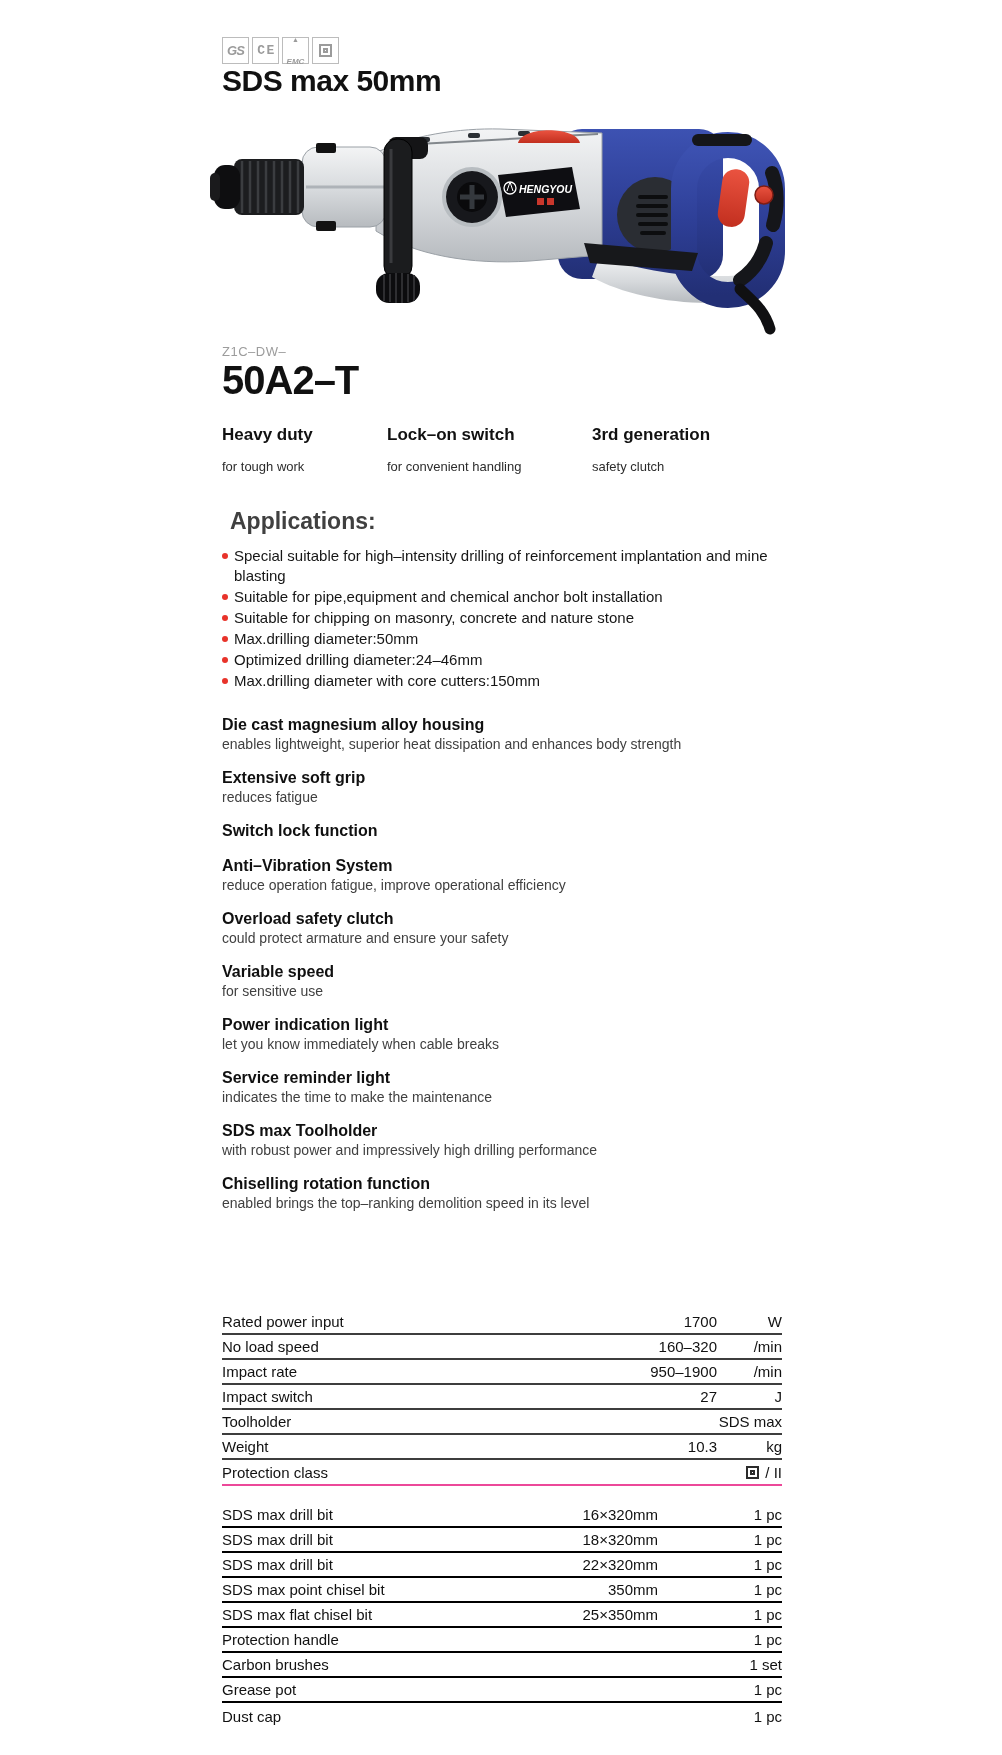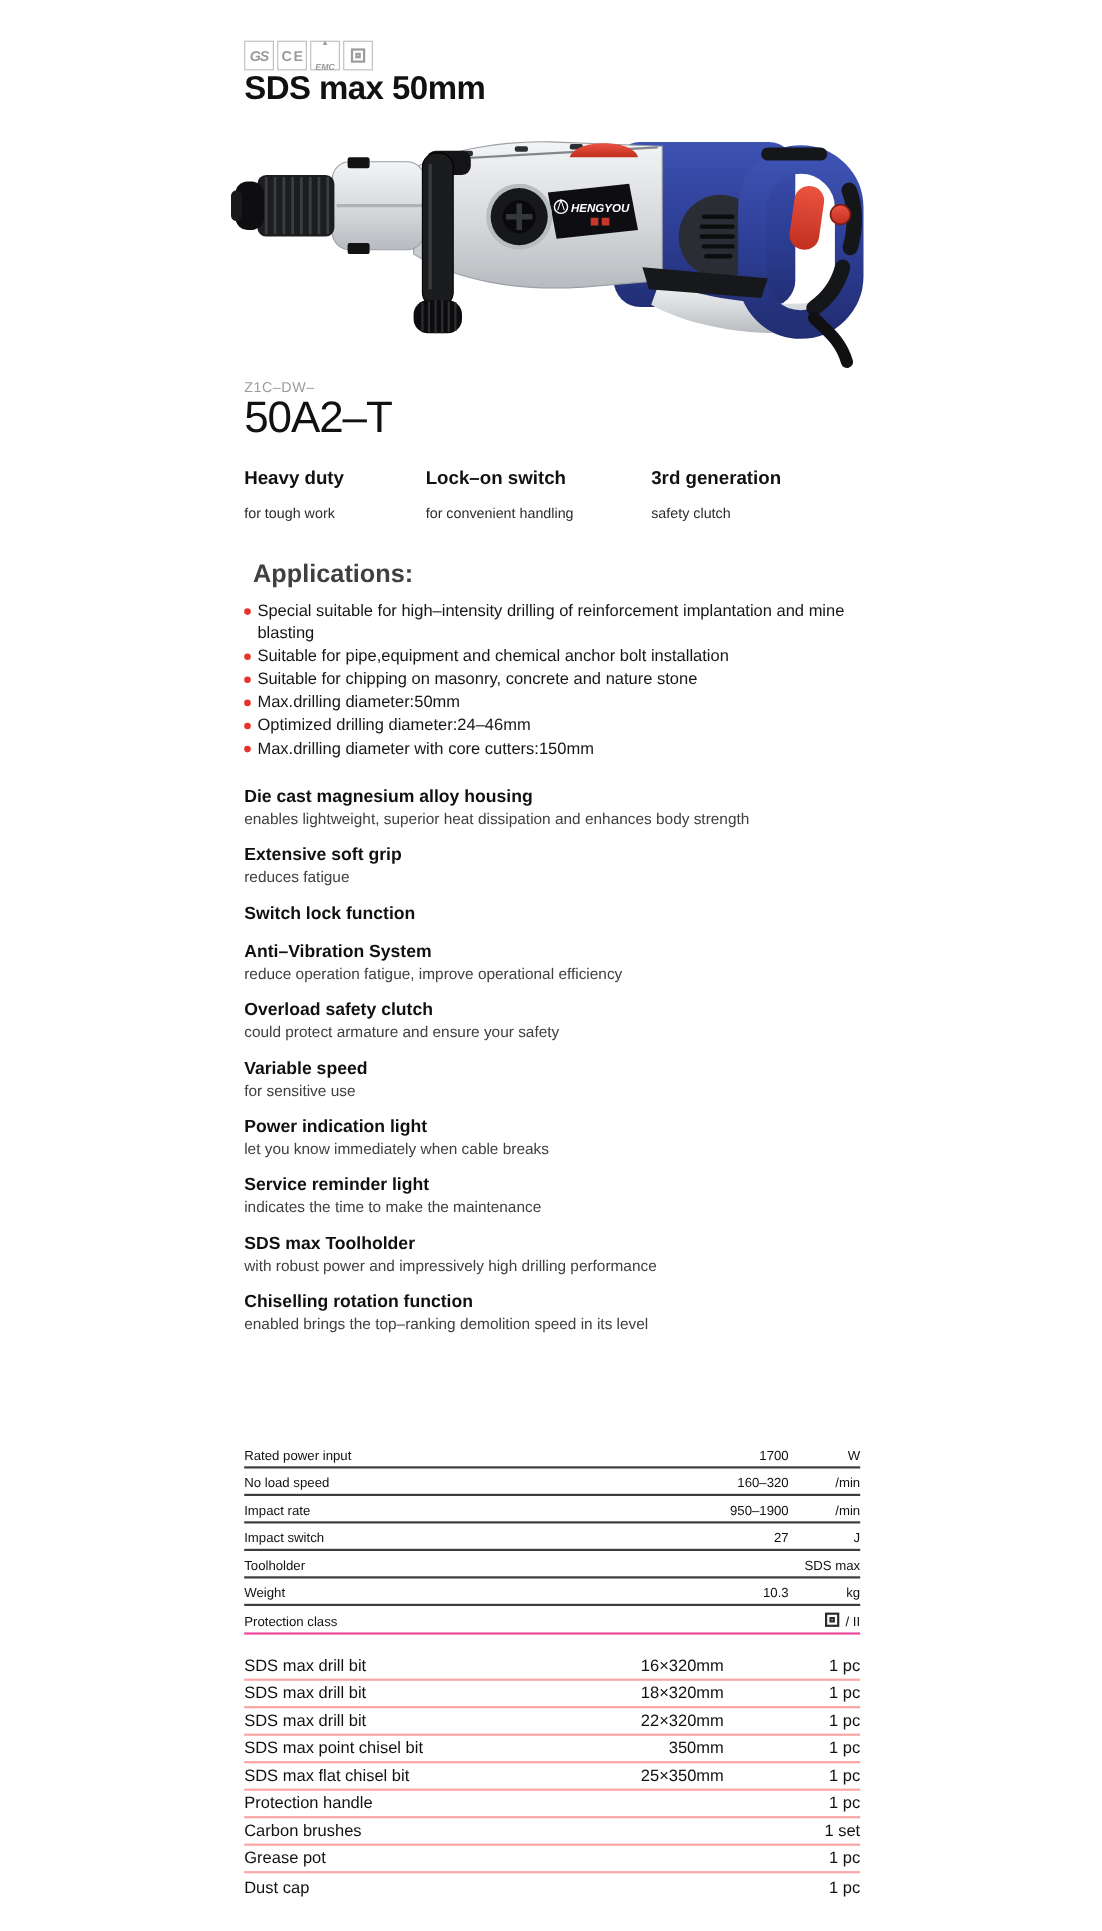--- a/index.html
+++ b/index.html
@@ -11,34 +11,34 @@
   .abs { position:absolute; }
 
   
   .certs { left:222px; top:37px; display:flex; gap:3px; }
   .cert {
     width:27px; height:27px; border:1px solid #bcbcbc;
     display:flex; align-items:center; justify-content:center;
     color:#9b9b9b; font-weight:bold; flex-direction:column; line-height:1;text-align:center;
   }
   .cert.gs { font-size:13px; font-style:italic; letter-spacing:-1px; }
-  .cert.ce { font-size:13px; letter-spacing:1.5px; padding-left:2px; }
+  .cert.ce { font-size:13px; letter-spacing:1.5px; padding-left:2px;font-family:Liberation Mono, monospace; }
   .cert.emc .tri { font-size:7px; margin-bottom:-1px; }
   .cert.emc .txt { font-size:8px; font-style:italic; letter-spacing:0;margin-top:16px; }
   .dsq { position:relative; display:inline-block; width:13px; height:13px; border:2px solid #9b9b9b; }
   .dsq i { position:absolute; left:2px; top:2px; right:2px; bottom:2px; border:2px solid #9b9b9b; }
   .dsq.dark, .dsq.dark i { border-color:#2b2b2b; }
 
   .page-title { left:222px; top:64px; font-size:30px; font-weight:bold; letter-spacing:-0.5px; line-height:34px; }
 
   .drill { left:200px; top:103px; }
 
   .model-block { left:222px; top:344px; }
   .model-prefix { font-size:13px; color:#9c9c9c; letter-spacing:0.5px; line-height:15px; }
-  .model-name { font-size:40px; font-weight:normal; letter-spacing:-1px; line-height:42px;text-align:center; }
+  .model-name { font-size:40px; font-weight:bold; letter-spacing:-1px; line-height:42px;text-align:center; }
 
   .highlights { left:222px; top:424px; width:560px; display:flex; }
   .hl:nth-child(1){ width:165px; } .hl:nth-child(2){ width:205px; } .hl:nth-child(3){ flex:1; }
   .hl-title { font-size:17px; font-weight:bold; line-height:21px; }
   .hl-sub { font-size:13px; color:#2c2c2c; line-height:16px; margin-top:14px; }
 
   .apps { left:222px; top:508px; width:560px; }
   .apps-heading { font-size:23px; font-weight:bold; color:#404040; line-height:26px; padding-left:8px; }
   .apps-list { list-style:none; margin-top:12px; }
   .apps-list li {
@@ -51,34 +51,34 @@
   }
   .apps-list li .t { display:inline-block; max-width:540px; }
 
   .features { left:222px; top:715px; width:560px; }
   .feature { margin-bottom:15px; }
   .f-title { font-size:16px; font-weight:bold; line-height:20px; color:#101010; }
   .f-desc { font-size:14px; line-height:18px; color:#404040; }
 
   .spec-table { left:222px; top:1310px; width:560px; }
   .srow {
-    display:flex; align-items:flex-end; font-size:12px;
+    display:flex; align-items:flex-end; font-size:15px;
     padding:5px 0 3px; border-bottom:2px solid #3d3d3d; height:25px;
   }
   .srow.thick { border-bottom:2px solid #ec4899; height:26px; }
   .s-label { flex:1; }
   .s-val { width:130px; text-align:right; }
   .s-unit { width:65px; text-align:right; }
   .s-merge { width:195px; text-align:right; white-space:nowrap; }
   .s-merge .dsq { vertical-align:-1px; margin-right:6px; }
 
   .acc-table { left:222px; top:1503px; width:560px; }
   .arow {
     display:flex; align-items:flex-end; font-size:15px;
-    padding:5px 0 3px; border-bottom:2px solid #fca5a5; height:25px;
+    padding:5px 0 3px; border-bottom:2px solid #000000; height:25px;
   }
   .arow.noline { border-bottom:none; }
   .a-name { flex:1; }
   .a-size { width:150px; text-align:right; }
   .a-qty { width:124px; text-align:right; }
 </style>
 </head>
 <body>
 
 <div class="abs certs">

